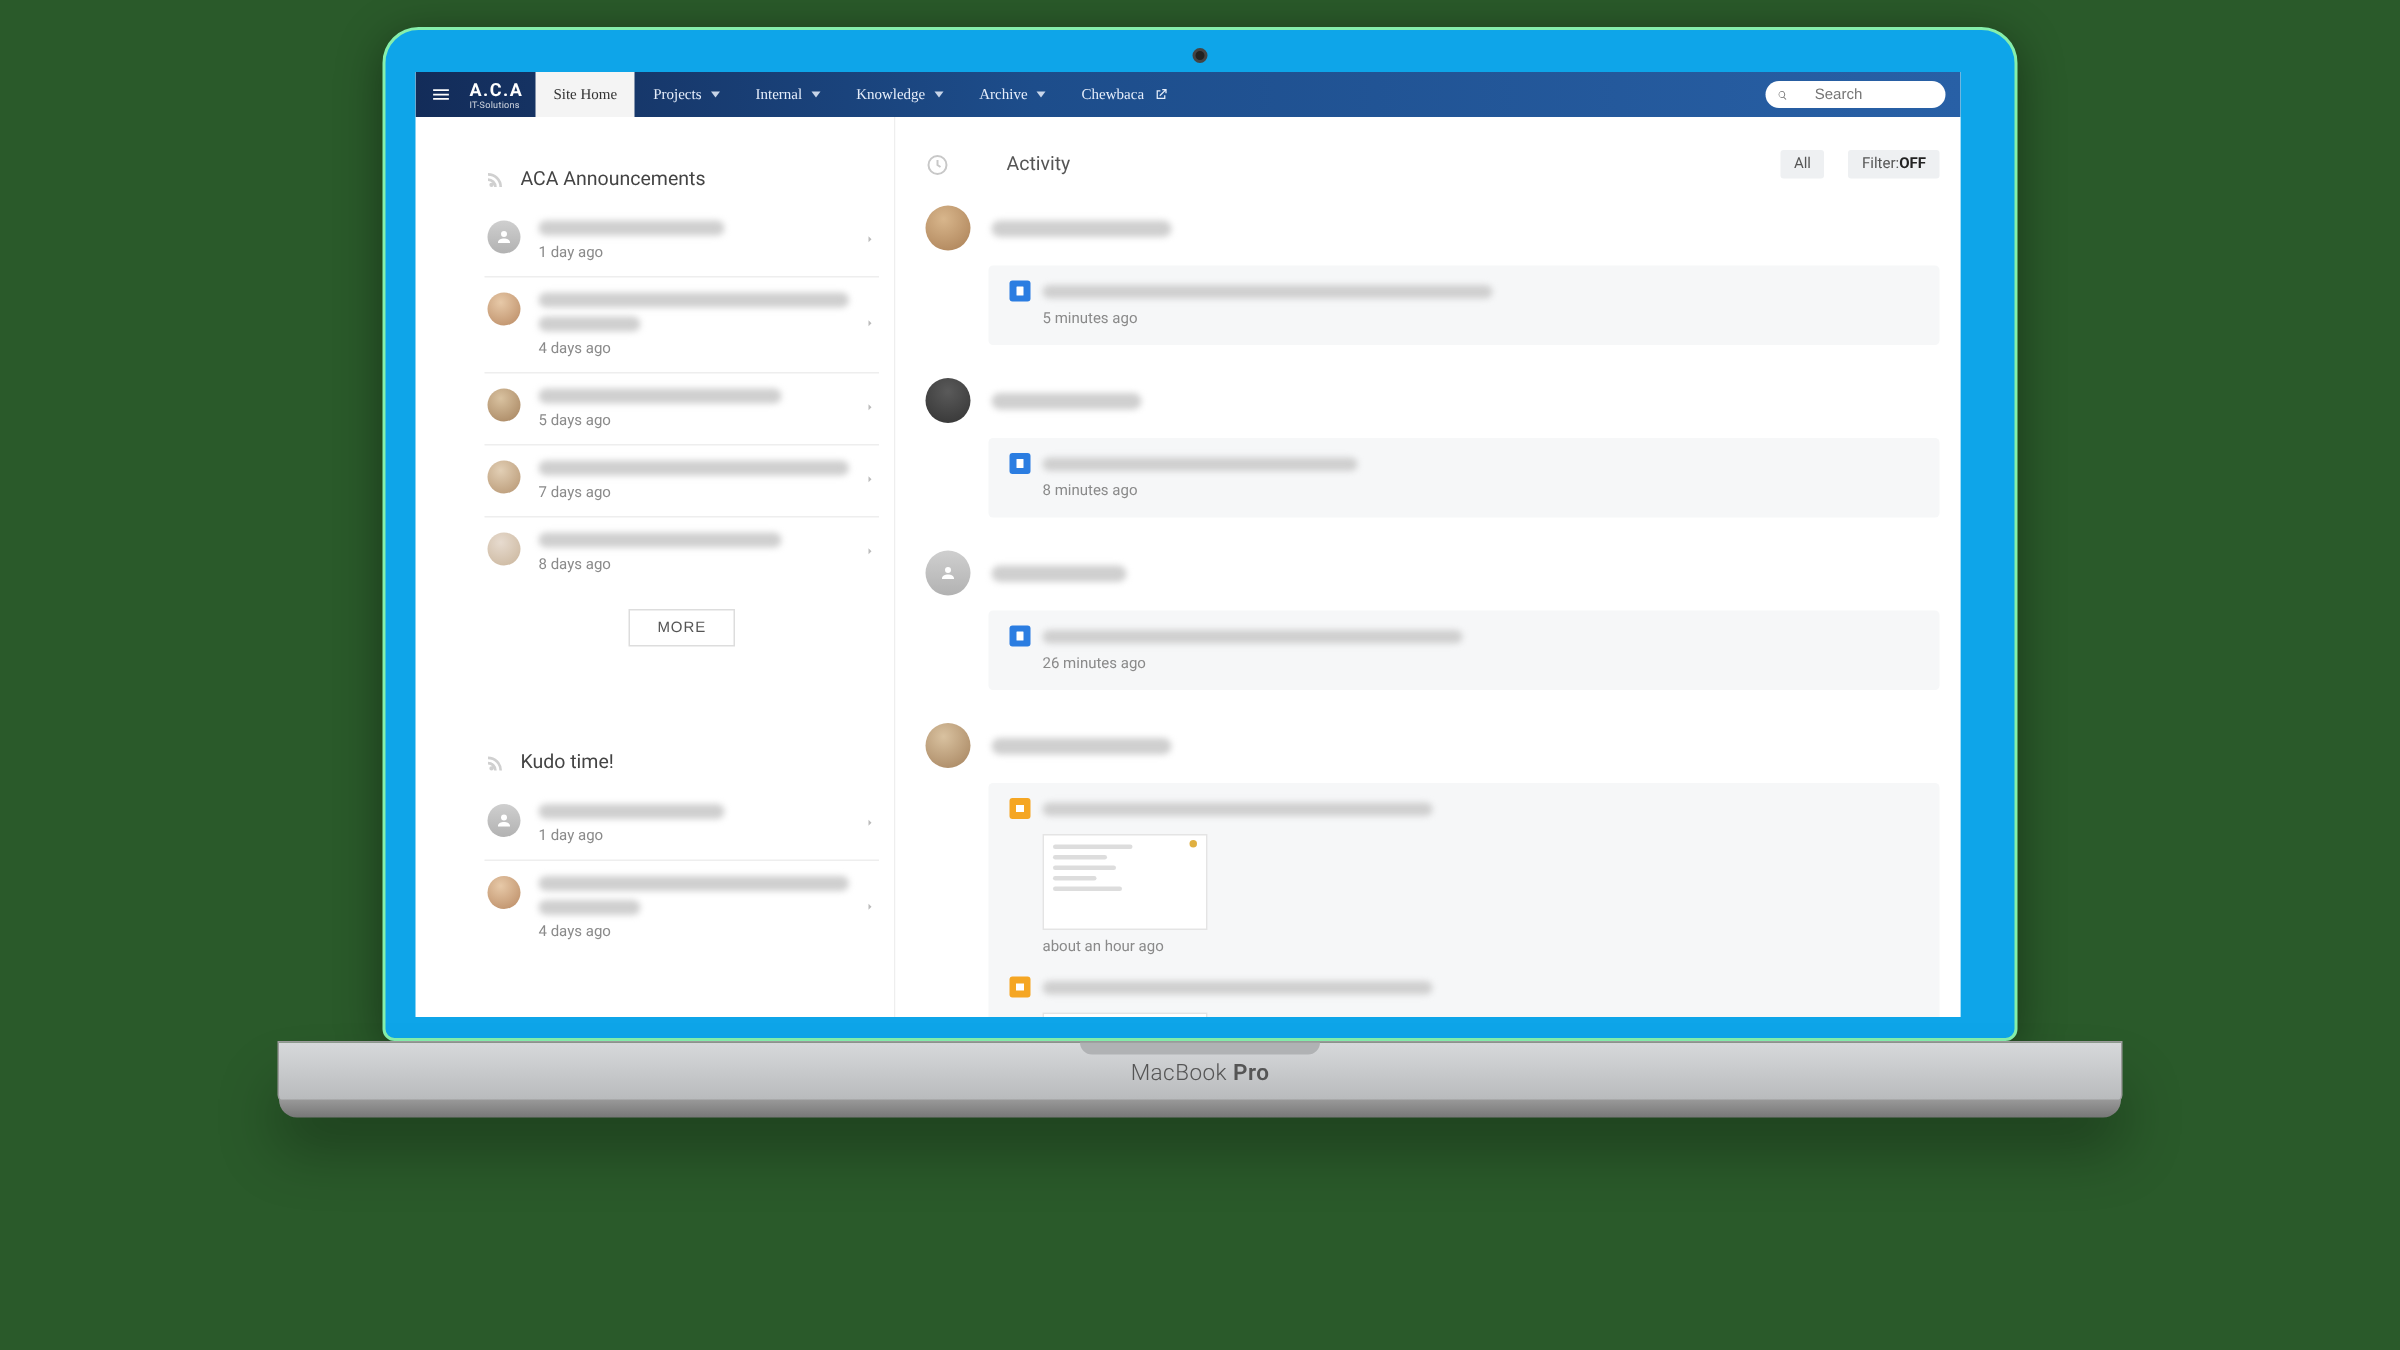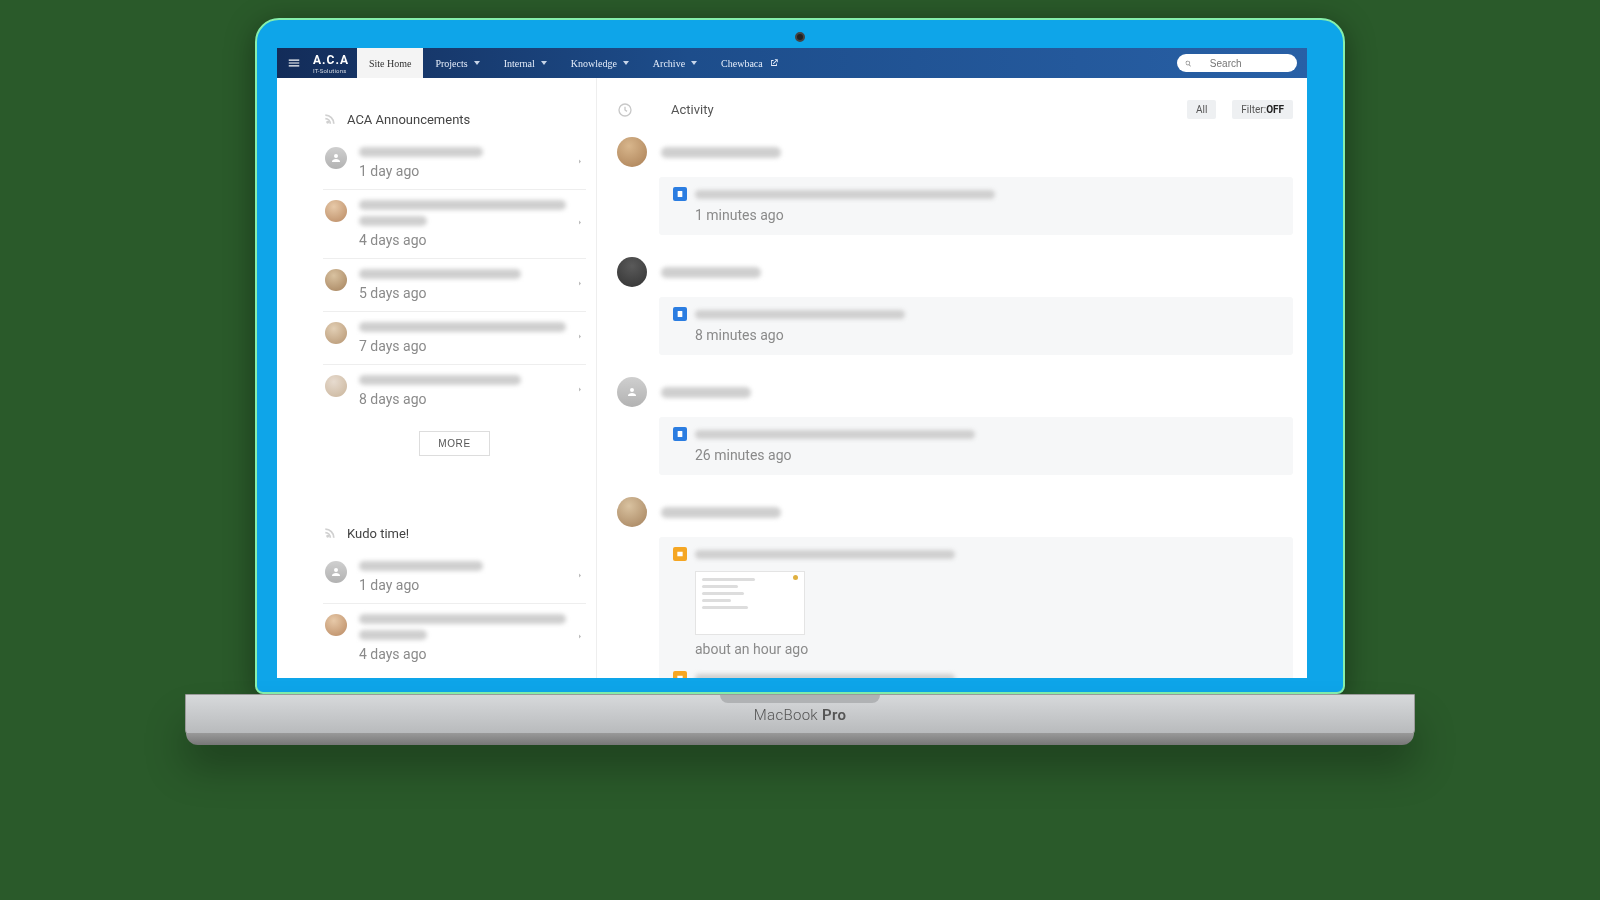--- a/index.html
+++ b/index.html
@@ -32,42 +32,42 @@
   .search { align-self:center; margin-right:10px; background:#fff; border-radius:12px; height:18px; width:120px; display:flex; align-items:center; padding:0 8px; gap:18px; }
   .search svg { width:9px;height:9px; color:#666; }
   .search input { border:none; outline:none; font-size:10px; width:100%; background:transparent; color:#333; }
 
   
   .content { display:flex; height: calc(100% - 30px); }
   .left { width: 320px; padding: 34px 10px 0 46px; border-right:1px solid #eee; overflow:hidden; }
   .right { flex:1; padding: 22px 14px 0 20px; background:#fff; overflow:hidden; }
 
   
-  .sec-head { display:flex; gap:10px; margin-bottom:10px; }
+  .sec-head { display:flex; align-items:center; gap:10px; margin-bottom:10px; }
   .rss { width:14px; height:14px; color:#d0d0d0; }
   .sec-title { font-size:13px; color:#444; }
   .ann-list { }
   .ann { display:flex; align-items:flex-start; gap:12px; padding:10px 2px; border-bottom:1px solid #eee; position:relative; }
   .ann:last-of-type { border-bottom:none; }
   .avatar { width:22px; height:22px; border-radius:50%; flex:0 0 22px; }
   .avatar.gr  { background: linear-gradient(#cfcfcf,#b2b2b2); display:flex; align-items:center; justify-content:center; }
   .avatar.gr svg { width:12px;height:12px;color:#fff; }
   .avatar.p1 { background: radial-gradient(circle at 40% 30%, #e7c9a8, #b98962); }
   .avatar.p2 { background: radial-gradient(circle at 40% 30%, #d9c2a0, #a4815c); }
   .avatar.p3 { background: radial-gradient(circle at 40% 30%, #e2cfb5, #b59470); }
   .avatar.p4 { background: radial-gradient(circle at 40% 30%, #e7dbcf, #c9b49a); }
   .avatar.p5 { background: radial-gradient(circle at 50% 30%, #5a5a5a, #333); }
   .avatar.p6 { background: radial-gradient(circle at 40% 30%, #d8b68c, #aa7f55); }
   .ann-body { flex:1; min-width:0; }
   .blur-line { height:10px; border-radius:5px; background:#cfcfcf; filter: blur(2.2px); }
   .blur-line.short { width:55%; }
   .blur-line.mid   { width:72%; }
   .blur-line.long  { width:92%; }
   .blur-line + .blur-line { margin-top:6px; }
-  .meta { font-size:14px; color:#8a8a8a; margin-top:6px; }
+  .meta { font-size:10px; color:#8a8a8a; margin-top:6px; }
   .chev { color:#bbb; position:absolute; right:2px; top:50%; transform:translateY(-50%); }
   .chev svg { width:8px;height:12px; }
   .more { display:block; margin: 14px auto 0; padding:6px 18px; border:1px solid #ddd; background:#fff; font-size:10px; letter-spacing:.6px; color:#555; cursor:pointer; }
 
   .left .section2 { margin-top: 70px; }
 
   
   .act-head { display:flex; align-items:center; gap:10px; margin-bottom:14px; }
   .clock { width:16px;height:16px; color:#c8c8c8; }
   .act-title { font-size:13px; color:#555;margin-left:28px; }
@@ -277,21 +277,21 @@
           </div>
           <div class="card">
             <div class="row">
               <div class="docicon blue">
                   <svg viewBox="0 0 24 24">
                     <rect x="5" y="3" width="14" height="18" rx="1" fill="currentColor"></rect>
                   </svg>
                 </div>
               <div class="blur-line" style="width:300px"></div>
             </div>
-            <div class="meta">1 minutes ago</div>
+            <div class="meta">5 minutes ago</div>
           </div>
 
           <div class="actor-row">
             <div class="avatar p5"></div>
             <div class="actor-name" style="width:100px"></div>
           </div>
           <div class="card">
             <div class="row">
               <div class="docicon blue">
                   <svg viewBox="0 0 24 24">

